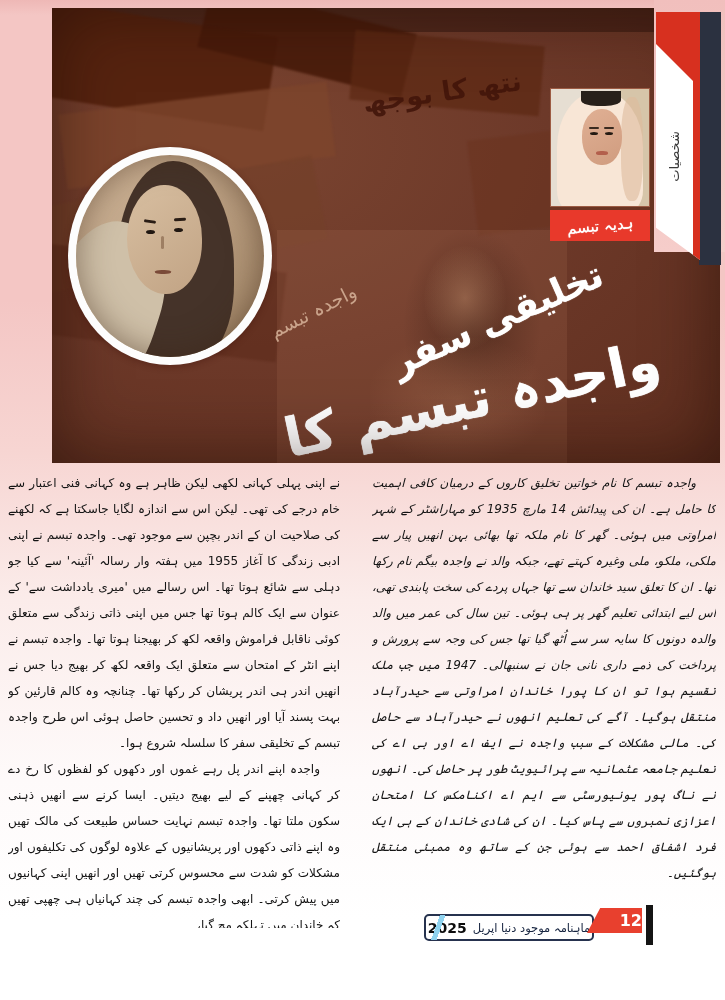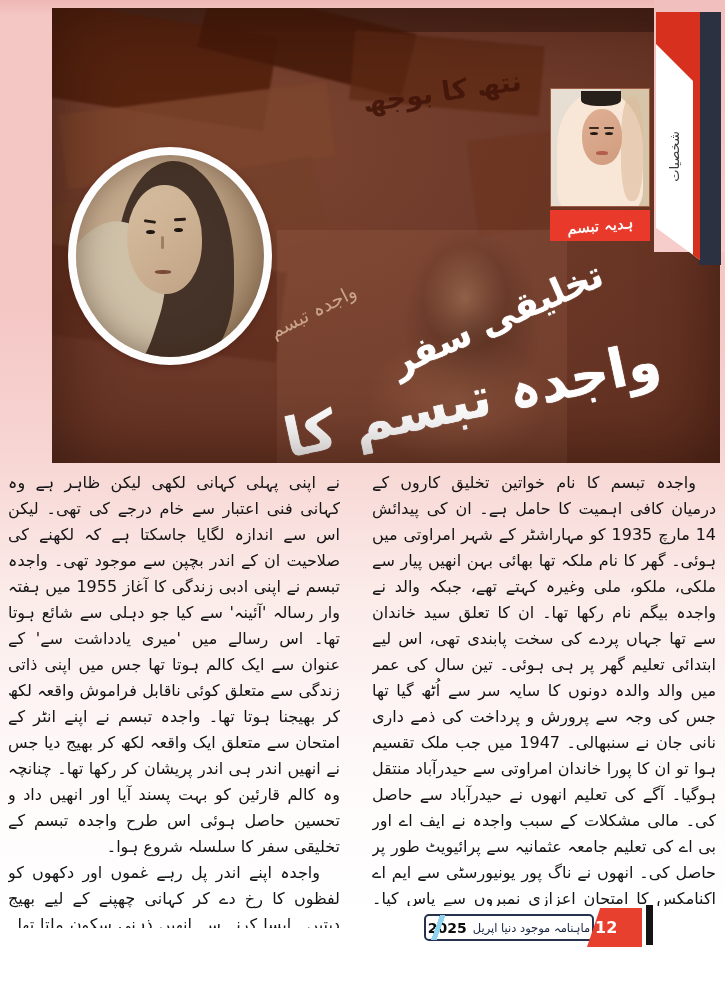--- a/index.html
+++ b/index.html
@@ -91,28 +91,28 @@
   .a-brow1{left:38px;top:38px;width:10px;height:2px;background:#3a2a1f;border-radius:2px;}
   .a-brow2{left:53px;top:38px;width:10px;height:2px;background:#3a2a1f;border-radius:2px;}
   .a-eye1{left:39px;top:43px;width:8px;height:3px;background:#241a12;border-radius:50%;}
   .a-eye2{left:54px;top:43px;width:8px;height:3px;background:#241a12;border-radius:50%;}
   .a-mouth{left:45px;top:62px;width:12px;height:4px;background:#b35f4c;border-radius:40%;}
   .author-caption{position:absolute;left:550px;top:210px;width:100px;height:31px;background:#e8392b;
     display:flex;align-items:center;justify-content:center;}
   .author-caption span{color:#fff;font-size:15px;direction:rtl;transform:rotate(-5deg);text-shadow:0 0 1px #fff;}
   
   .col{position:absolute;top:470px;overflow:hidden;direction:rtl;}
-  .col-right{left:372px;width:344px;height:436px;}
+  .col-right{left:372px;width:344px;height:436px;font-style:italic;}
   .col-left{left:8px;width:332px;height:458px;}
-  .col p{margin:0;font-size:16px;line-height:26px;text-align:justify;color:#141414;}
+  .col p{margin:0;font-size:12px;line-height:26px;text-align:justify;color:#141414;}
   .col p.indent{text-indent:20px;}
   
   .footer-bar{position:absolute;left:646px;top:905px;width:7px;height:40px;background:#141414;}
-  .page-num{position:absolute;left:587px;top:908px;width:55px;height:39px;background:#e8402e;z-index:3;
-    clip-path:polygon(24% 0,100% 0,100% 100%,0 100%);display:flex;align-items:center;justify-content:flex-start;}
+  .page-num{position:absolute;left:587px;top:908px;width:55px;height:25px;background:#e8402e;z-index:3;
+    clip-path:polygon(24% 0,100% 0,100% 100%,0 100%);display:flex;align-items:center;justify-content:flex-end;}
   .page-num span{color:#fff;font-weight:bold;font-size:16px;padding-left:8px;}
   .banner{position:absolute;left:424px;top:914px;width:170px;height:27px;background:#fff;z-index:2;
     border:2px solid #26324e;border-radius:5px;display:flex;direction:rtl;align-items:center;justify-content:center;gap:6px;}
   .banner-slash{position:absolute;left:4px;top:-1px;bottom:-1px;width:16px;
     background:linear-gradient(110deg,transparent 40%,#8fd3ef 40%,#8fd3ef 62%,transparent 62%);}
   .banner-issue{font-size:11.5px;color:#15233f;white-space:nowrap;}
   .banner-year{font-size:14px;font-weight:bold;color:#0c0c0c;}
 </style>
 </head>
 <body>

